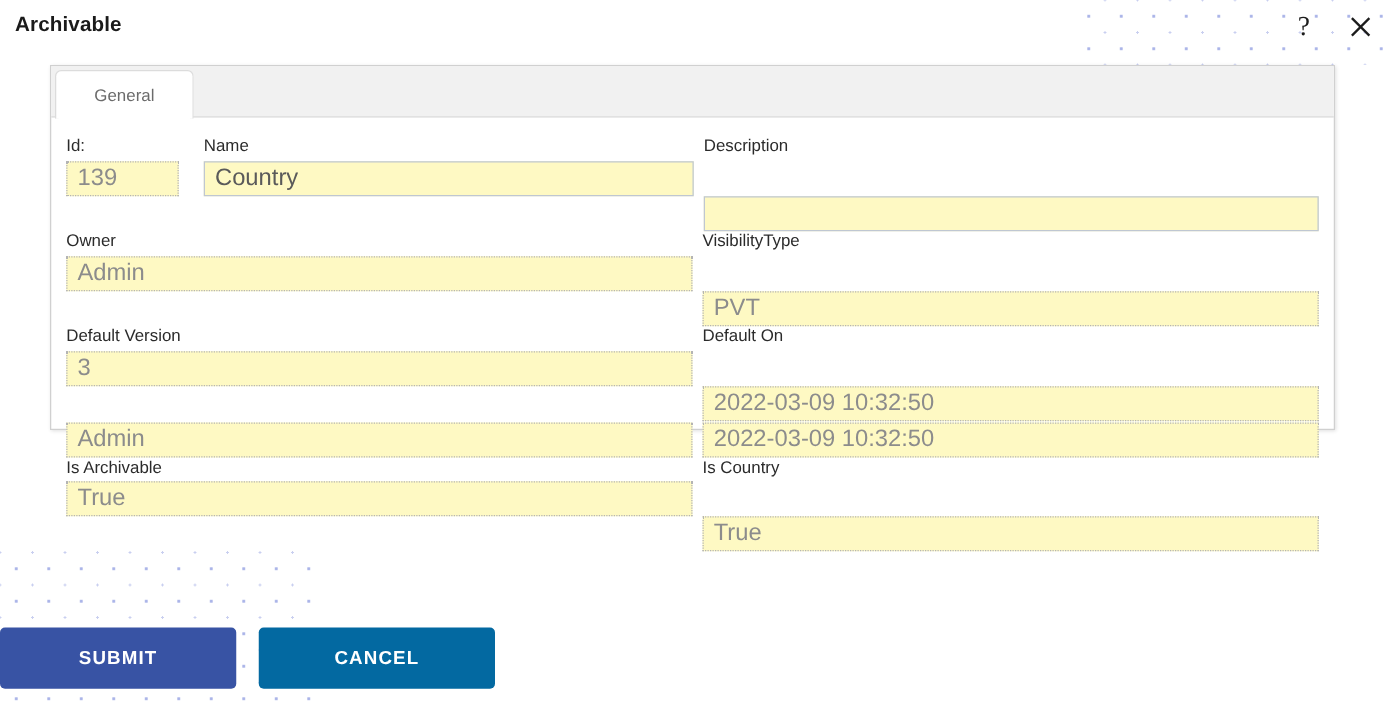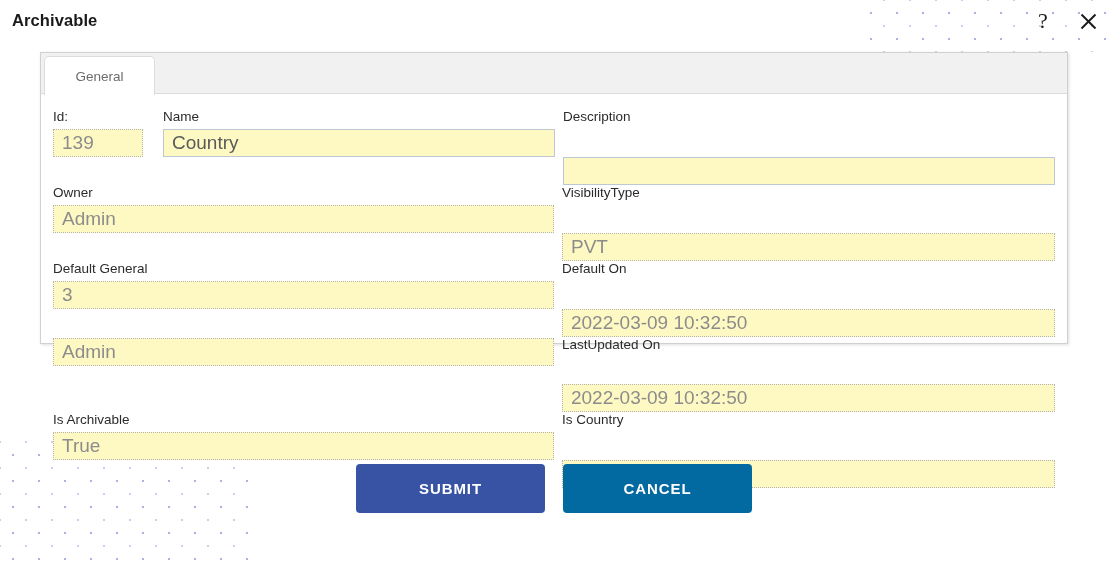--- a/index.html
+++ b/index.html
@@ -144,24 +144,23 @@
   .field-box.short { width: 90px; }
 
   
   .inline-pair { display: flex; }
   .inline-pair .id-group   { width: 110px; }
   .inline-pair .name-group { width: 392px; }
 
   
   #buttons {
     position: absolute;
-    left: 0; top: 464px;
+    left: 0; top: 502px;
     width: 1108px;
     display: flex;
-    justify-content: center;
     gap: 18px;
     z-index: 7;
   }
   .btn {
     width: 189px; height: 49px;
     border: none;
     border-radius: 4px;
     font-size: 15px;
     font-weight: bold;
     letter-spacing: 0.9px;
@@ -228,35 +227,34 @@
         <div class="field-box readonly full">Admin</div>
       </div>
       <div class="col col-right">
         <div class="field-label">VisibilityType</div>
         <div class="field-box readonly full">PVT</div>
       </div>
     </div>
 
     <div class="row">
       <div class="col col-left">
-        <div class="field-label">Default General</div>
+        <div class="field-label">Default Version</div>
         <div class="field-box readonly full">3</div>
       </div>
       <div class="col col-right">
         <div class="field-label">Default On</div>
         <div class="field-box readonly full">2022-03-09 10:32:50</div>
       </div>
     </div>
 
     <div class="row">
       <div class="col col-left">
         <div class="field-box readonly full">Admin</div>
       </div>
       <div class="col col-right">
-        <div class="field-label">LastUpdated On</div>
         <div class="field-box readonly full">2022-03-09 10:32:50</div>
       </div>
     </div>
 
     <div class="row">
       <div class="col col-left">
         <div class="field-label">Is Archivable</div>
         <div class="field-box readonly full">True</div>
       </div>
       <div class="col col-right">

